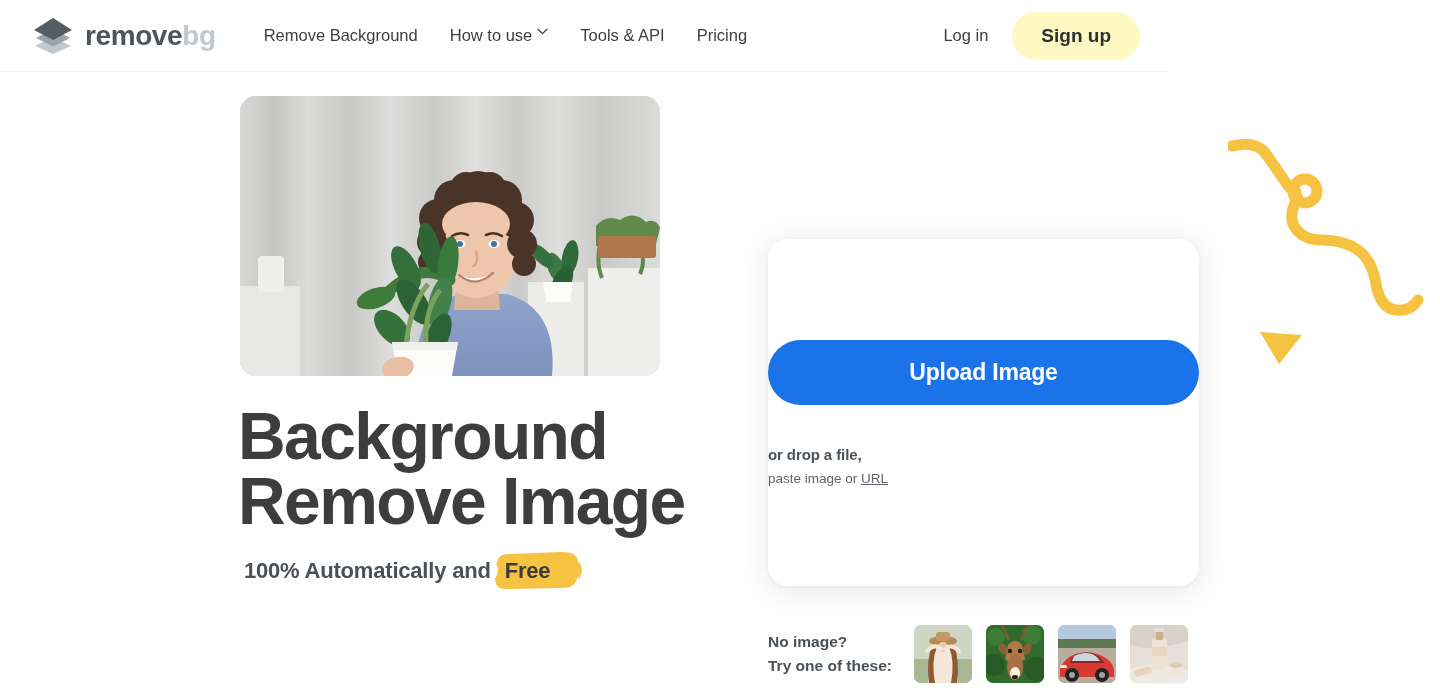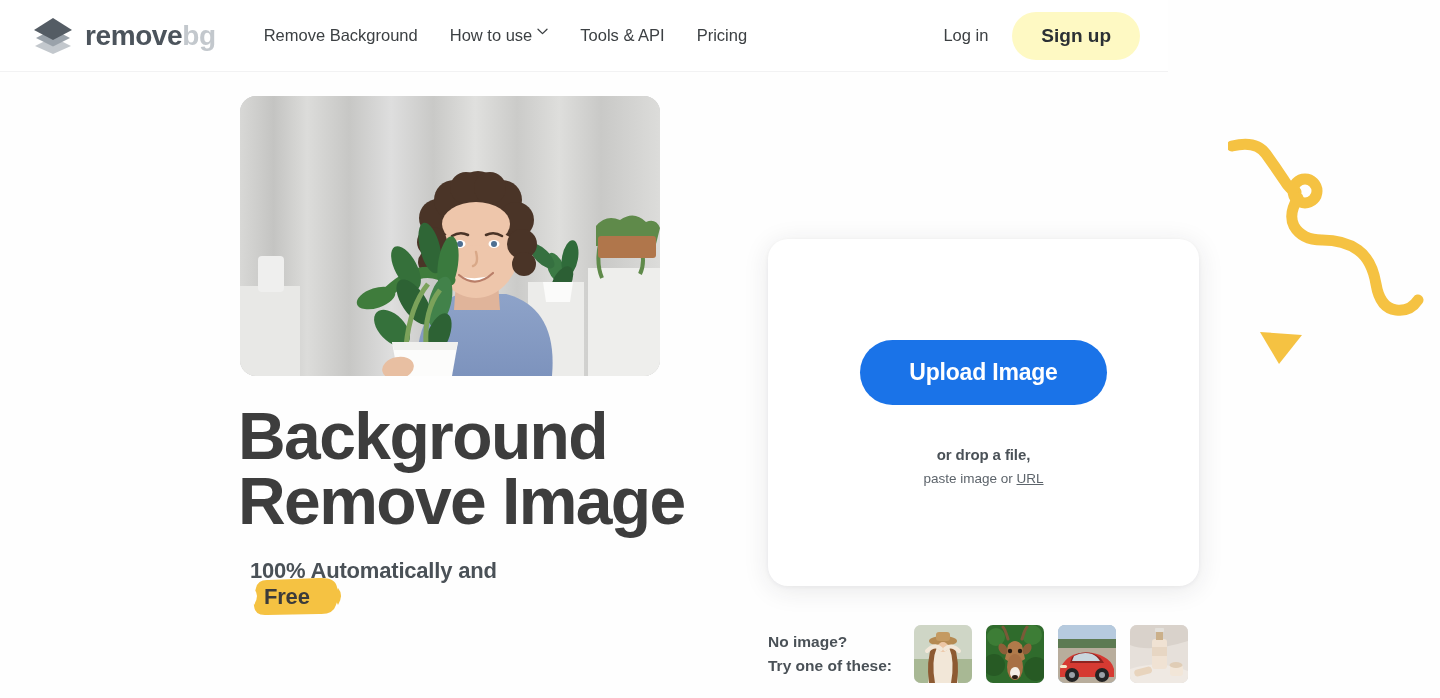--- a/index.html
+++ b/index.html
@@ -61,41 +61,41 @@
   }
   .hero-photo svg { display:block; width:100%; height:100%; }
 
   .hero-title {
     position:absolute; left:238px; top:404px;
     width:700px;
     font-size:66px; font-weight:800; line-height:0.98;
     letter-spacing:-1.6px; color:#3d3d3d;
   }
   .hero-sub {
-    position:absolute; left:250px; top:558px;
-    display:flex; align-items:flex-start; gap:0px;
+    position:absolute; left:244px; top:558px;
+    display:flex; align-items:center; gap:0px;
     font-size:22px; font-weight:700; color:#4a5157;
-    letter-spacing:-0.2px; white-space:nowrap;flex-direction:column;
+    letter-spacing:-0.2px; white-space:nowrap;
   }
   .free-wrap { position:relative; display:inline-block; margin-left:8px; }
   .free-wrap svg { position:absolute; left:-10px; top:-10px; z-index:0; }
   .free-txt { position:relative; z-index:1; color:#3b3b3b; font-weight:700; padding:0 6px; }
 
   
   .squiggle { position:absolute; left:1228px; top:128px; z-index:1; pointer-events:none; }
   .triangle { position:absolute; left:1258px; top:330px; z-index:1; pointer-events:none; }
 
   
   .upload-card {
     position:absolute; left:768px; top:239px;
     width:431px; height:347px;
     background:#ffffff; border-radius:20px;
     box-shadow:0 4px 26px rgba(40,44,52,0.10), 0 1px 4px rgba(40,44,52,0.05);
     display:flex; flex-direction:column;
-    align-items:center; justify-content:center;
+    justify-content:center;
   }
   .upload-btn {
     font-size:23px; font-weight:700; color:#ffffff;
     background:#1a73e8; border:none; border-radius:999px;
     padding:21px 49px; cursor:pointer; line-height:1;
     letter-spacing:-0.2px;
     font-family:"Liberation Sans", sans-serif;
   }
   .drop-text {
     margin-top:41px;

